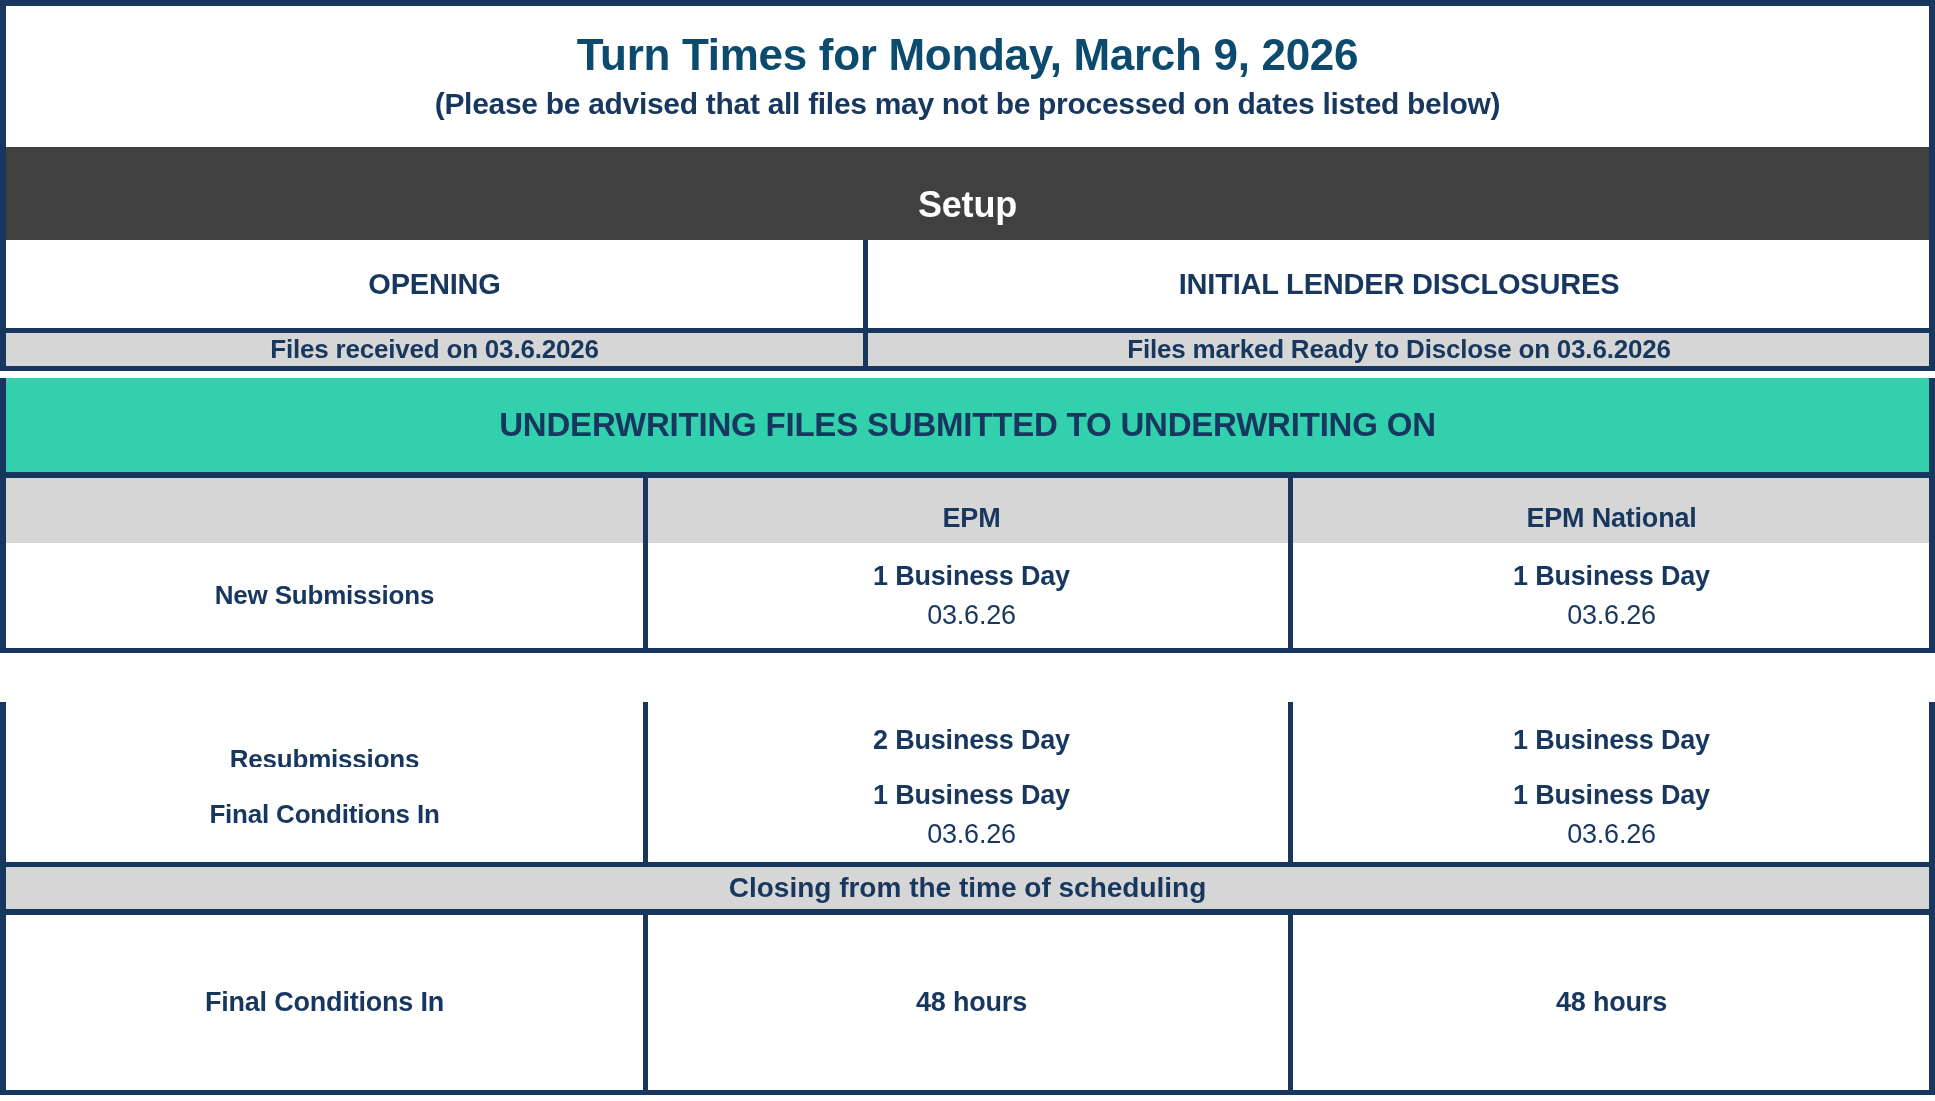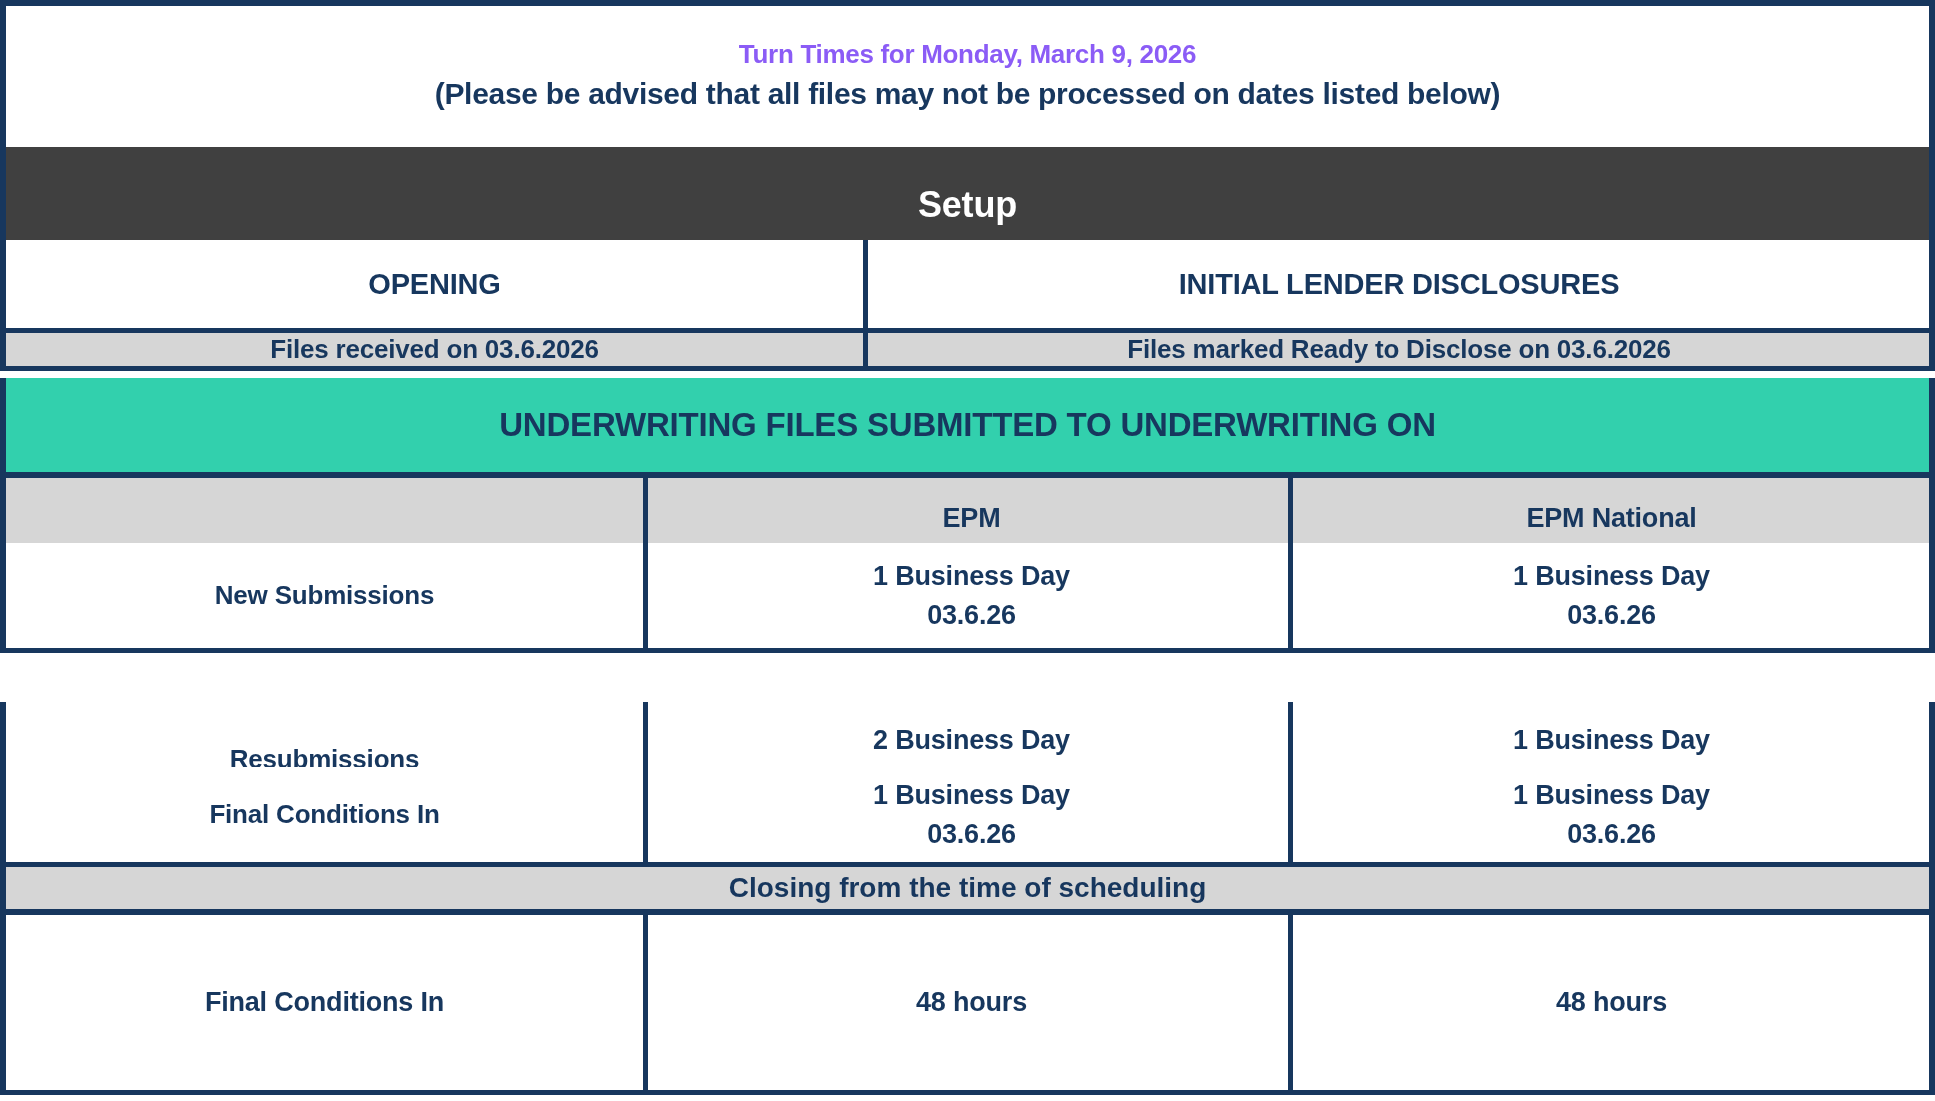--- a/index.html
+++ b/index.html
@@ -60,23 +60,23 @@
     background: #ffffff;
     border-top: 6px solid #17375E;
     border-left: 6px solid #17375E;
     border-right: 6px solid #17375E;
     display: flex;
     flex-direction: column;
     align-items: center;
     justify-content: center;
   }
   #title-main {
-    font-size: 26px;
-    font-weight: bold;
-    color: #8b5cf6;
+    font-size: 44px;
+    font-weight: bold;
+    color: #0c4a6e;
     line-height: 1.1;
     letter-spacing: -0.3px;
   }
   #title-sub {
     font-size: 30px;
     font-weight: bold;
     color: #17375E;
     line-height: 1.25;
     margin-top: 6px;
     letter-spacing: -0.3px;
@@ -163,21 +163,21 @@
 
   
   .data-row {
     background: #ffffff;
     border-left: 6px solid #17375E;
     border-right: 6px solid #17375E;
     border-bottom: 5px solid #17375E;
   }
   .data-row .cell { font-size: 27px; font-weight: bold; }
   .data-row .cell.label { font-weight: bold; font-size: 26px; }
-  .cell .line2 { margin-top: 8px; font-weight: bold; }
+  .cell .line2 { margin-top: 8px; font-weight: normal; }
 
   #row-new   { top: 543px;  height: 110px; }
   #row-resub { top: 702px;  height: 120px; }
   #row-final { top: 767px;  height: 100px; }
 
   
   #closing-row {
     top: 867px;
     height: 48px;
     background: #D6D6D6;

